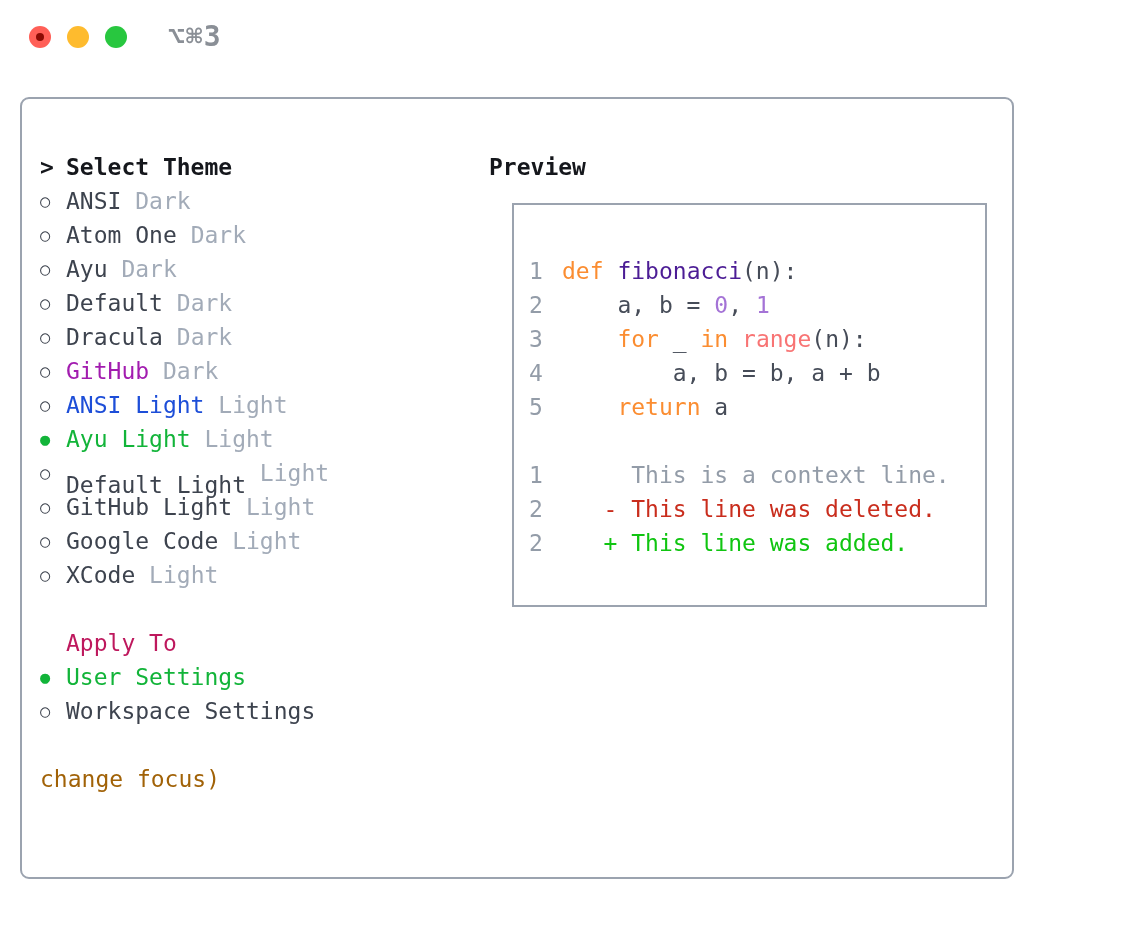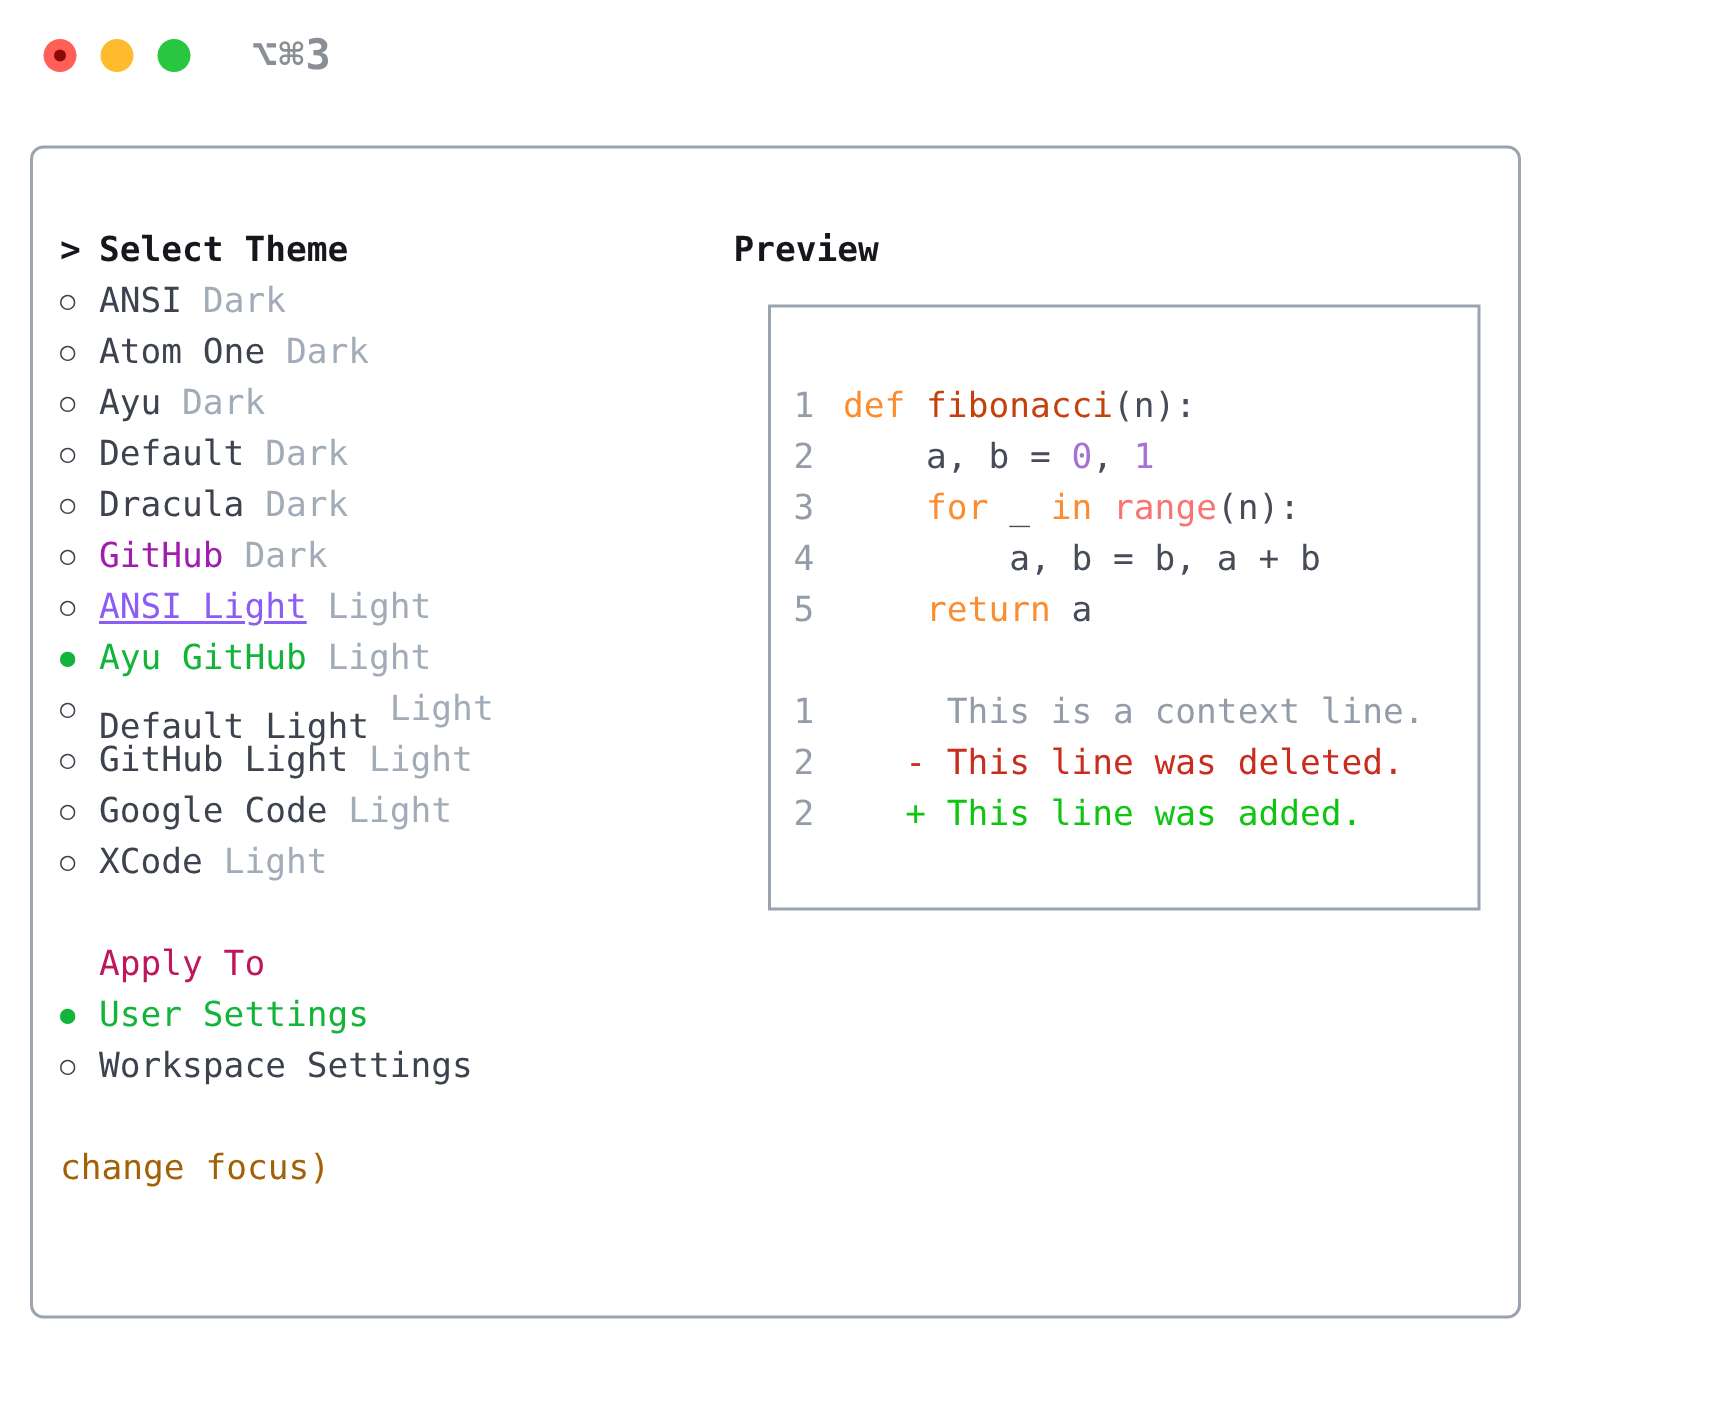--- a/index.html
+++ b/index.html
@@ -82,22 +82,22 @@
         <span class="hdr" style="color: rgb(21, 23, 28);">Select Theme</span>
       </div>
 
       <div id="theme-items">
           <div class="row"><span class="marker radio" style="color: rgb(61, 67, 78);">○</span><span style="color: rgb(61, 67, 78);">ANSI</span><span style="color: rgb(162, 171, 184);"> Dark</span></div>
           <div class="row"><span class="marker radio" style="color: rgb(61, 67, 78);">○</span><span style="color: rgb(61, 67, 78);">Atom One</span><span style="color: rgb(162, 171, 184);"> Dark</span></div>
           <div class="row"><span class="marker radio" style="color: rgb(61, 67, 78);">○</span><span style="color: rgb(61, 67, 78);">Ayu</span><span style="color: rgb(162, 171, 184);"> Dark</span></div>
           <div class="row"><span class="marker radio" style="color: rgb(61, 67, 78);">○</span><span style="color: rgb(61, 67, 78);">Default</span><span style="color: rgb(162, 171, 184);"> Dark</span></div>
           <div class="row"><span class="marker radio" style="color: rgb(61, 67, 78);">○</span><span style="color: rgb(61, 67, 78);">Dracula</span><span style="color: rgb(162, 171, 184);"> Dark</span></div>
           <div class="row"><span class="marker radio" style="color: rgb(61, 67, 78);">○</span><span style="color: #a21caf;">GitHub</span><span style="color: rgb(162, 171, 184);"> Dark</span></div>
-          <div class="row"><span class="marker radio" style="color: rgb(61, 67, 78);">○</span><span style="color: #8b5cf6; text-decoration: underline;">ANSI Light</span><span style="color: rgb(162, 171, 184);"> Light</span></div>
-          <div class="row"><span class="marker radio" style="color: rgb(18, 180, 57);">●</span><span style="color: rgb(18, 180, 57);">Ayu GitHub</span><span style="color: rgb(162, 171, 184);"> Light</span></div>
+          <div class="row"><span class="marker radio" style="color: rgb(61, 67, 78);">○</span><span style="color: #1d4ed8;">ANSI Light</span><span style="color: rgb(162, 171, 184);"> Light</span></div>
+          <div class="row"><span class="marker radio" style="color: rgb(18, 180, 57);">●</span><span style="color: rgb(18, 180, 57);">Ayu Light</span><span style="color: rgb(162, 171, 184);"> Light</span></div>
           <div class="row"><span class="marker radio" style="color: rgb(61, 67, 78);">○</span><span style="color: rgb(61, 67, 78); margin-top: 23px;">Default Light</span><span style="color: rgb(162, 171, 184);"> Light</span></div>
           <div class="row"><span class="marker radio" style="color: rgb(61, 67, 78);">○</span><span style="color: rgb(61, 67, 78);">GitHub Light</span><span style="color: rgb(162, 171, 184);"> Light</span></div>
           <div class="row"><span class="marker radio" style="color: rgb(61, 67, 78);">○</span><span style="color: rgb(61, 67, 78);">Google Code</span><span style="color: rgb(162, 171, 184);"> Light</span></div>
           <div class="row"><span class="marker radio" style="color: rgb(61, 67, 78);">○</span><span style="color: rgb(61, 67, 78);">XCode</span><span style="color: rgb(162, 171, 184);"> Light</span></div>
         </div>
 
       <div class="apply-block">
         <div class="row">
           <span class="marker"> </span>
           <span class="hdr-plain" style="color: #be185d;">Apply To</span>
@@ -110,21 +110,21 @@
 
       <div class="hint-block" id="hint-lines">
           <div class="row"><span style="color: #a16207;">change focus)</span></div>
         </div>
     </div>
 
     <div class="preview-header" style="color: rgb(21, 23, 28);">Preview</div>
 
     <div class="preview-box">
       <div id="preview-lines">
-          <div class="pline"><span class="pnum" style="color: rgb(147, 156, 168);">1</span><span style="color: rgb(251, 141, 49);">def </span><span style="color: #c2410c; text-align: right;">fibonacci</span><span style="color: rgb(70, 76, 88);">(n):</span></div>
+          <div class="pline"><span class="pnum" style="color: rgb(147, 156, 168);">1</span><span style="color: rgb(251, 141, 49);">def </span><span style="color: #4c1d95; text-align: right;">fibonacci</span><span style="color: rgb(70, 76, 88);">(n):</span></div>
           <div class="pline"><span class="pnum" style="color: rgb(147, 156, 168);">2</span><span style="color: rgb(70, 76, 88);">    a, b = </span><span style="color: rgb(164, 115, 214);">0</span><span style="color: rgb(70, 76, 88);">, </span><span style="color: rgb(164, 115, 214);">1</span></div>
           <div class="pline"><span class="pnum" style="color: rgb(147, 156, 168);">3</span><span style="color: rgb(70, 76, 88);">    </span><span style="color: rgb(251, 141, 49);">for</span><span style="color: rgb(70, 76, 88);"> _ </span><span style="color: rgb(251, 141, 49);">in</span><span style="color: rgb(70, 76, 88);"> </span><span style="color: rgb(248, 116, 116);">range</span><span style="color: rgb(70, 76, 88);">(n):</span></div>
           <div class="pline"><span class="pnum" style="color: rgb(147, 156, 168);">4</span><span style="color: rgb(70, 76, 88);">        a, b = b, a + b</span></div>
           <div class="pline"><span class="pnum" style="color: rgb(147, 156, 168);">5</span><span style="color: rgb(70, 76, 88);">    </span><span style="color: rgb(251, 141, 49);">return</span><span style="color: rgb(70, 76, 88);"> a</span></div>
           <div class="pline"><span class="pnum" style="color: rgb(147, 156, 168);"></span></div>
           <div class="pline"><span class="pnum" style="color: rgb(147, 156, 168);">1</span><span style="color: rgb(147, 156, 168);">     This is a context line.</span></div>
           <div class="pline"><span class="pnum" style="color: rgb(147, 156, 168);">2</span><span style="color: rgb(201, 45, 29);">   - This line was deleted.</span></div>
           <div class="pline"><span class="pnum" style="color: rgb(147, 156, 168);">2</span><span style="color: rgb(16, 197, 17);">   + This line was added.</span></div>
         </div>
     </div>

